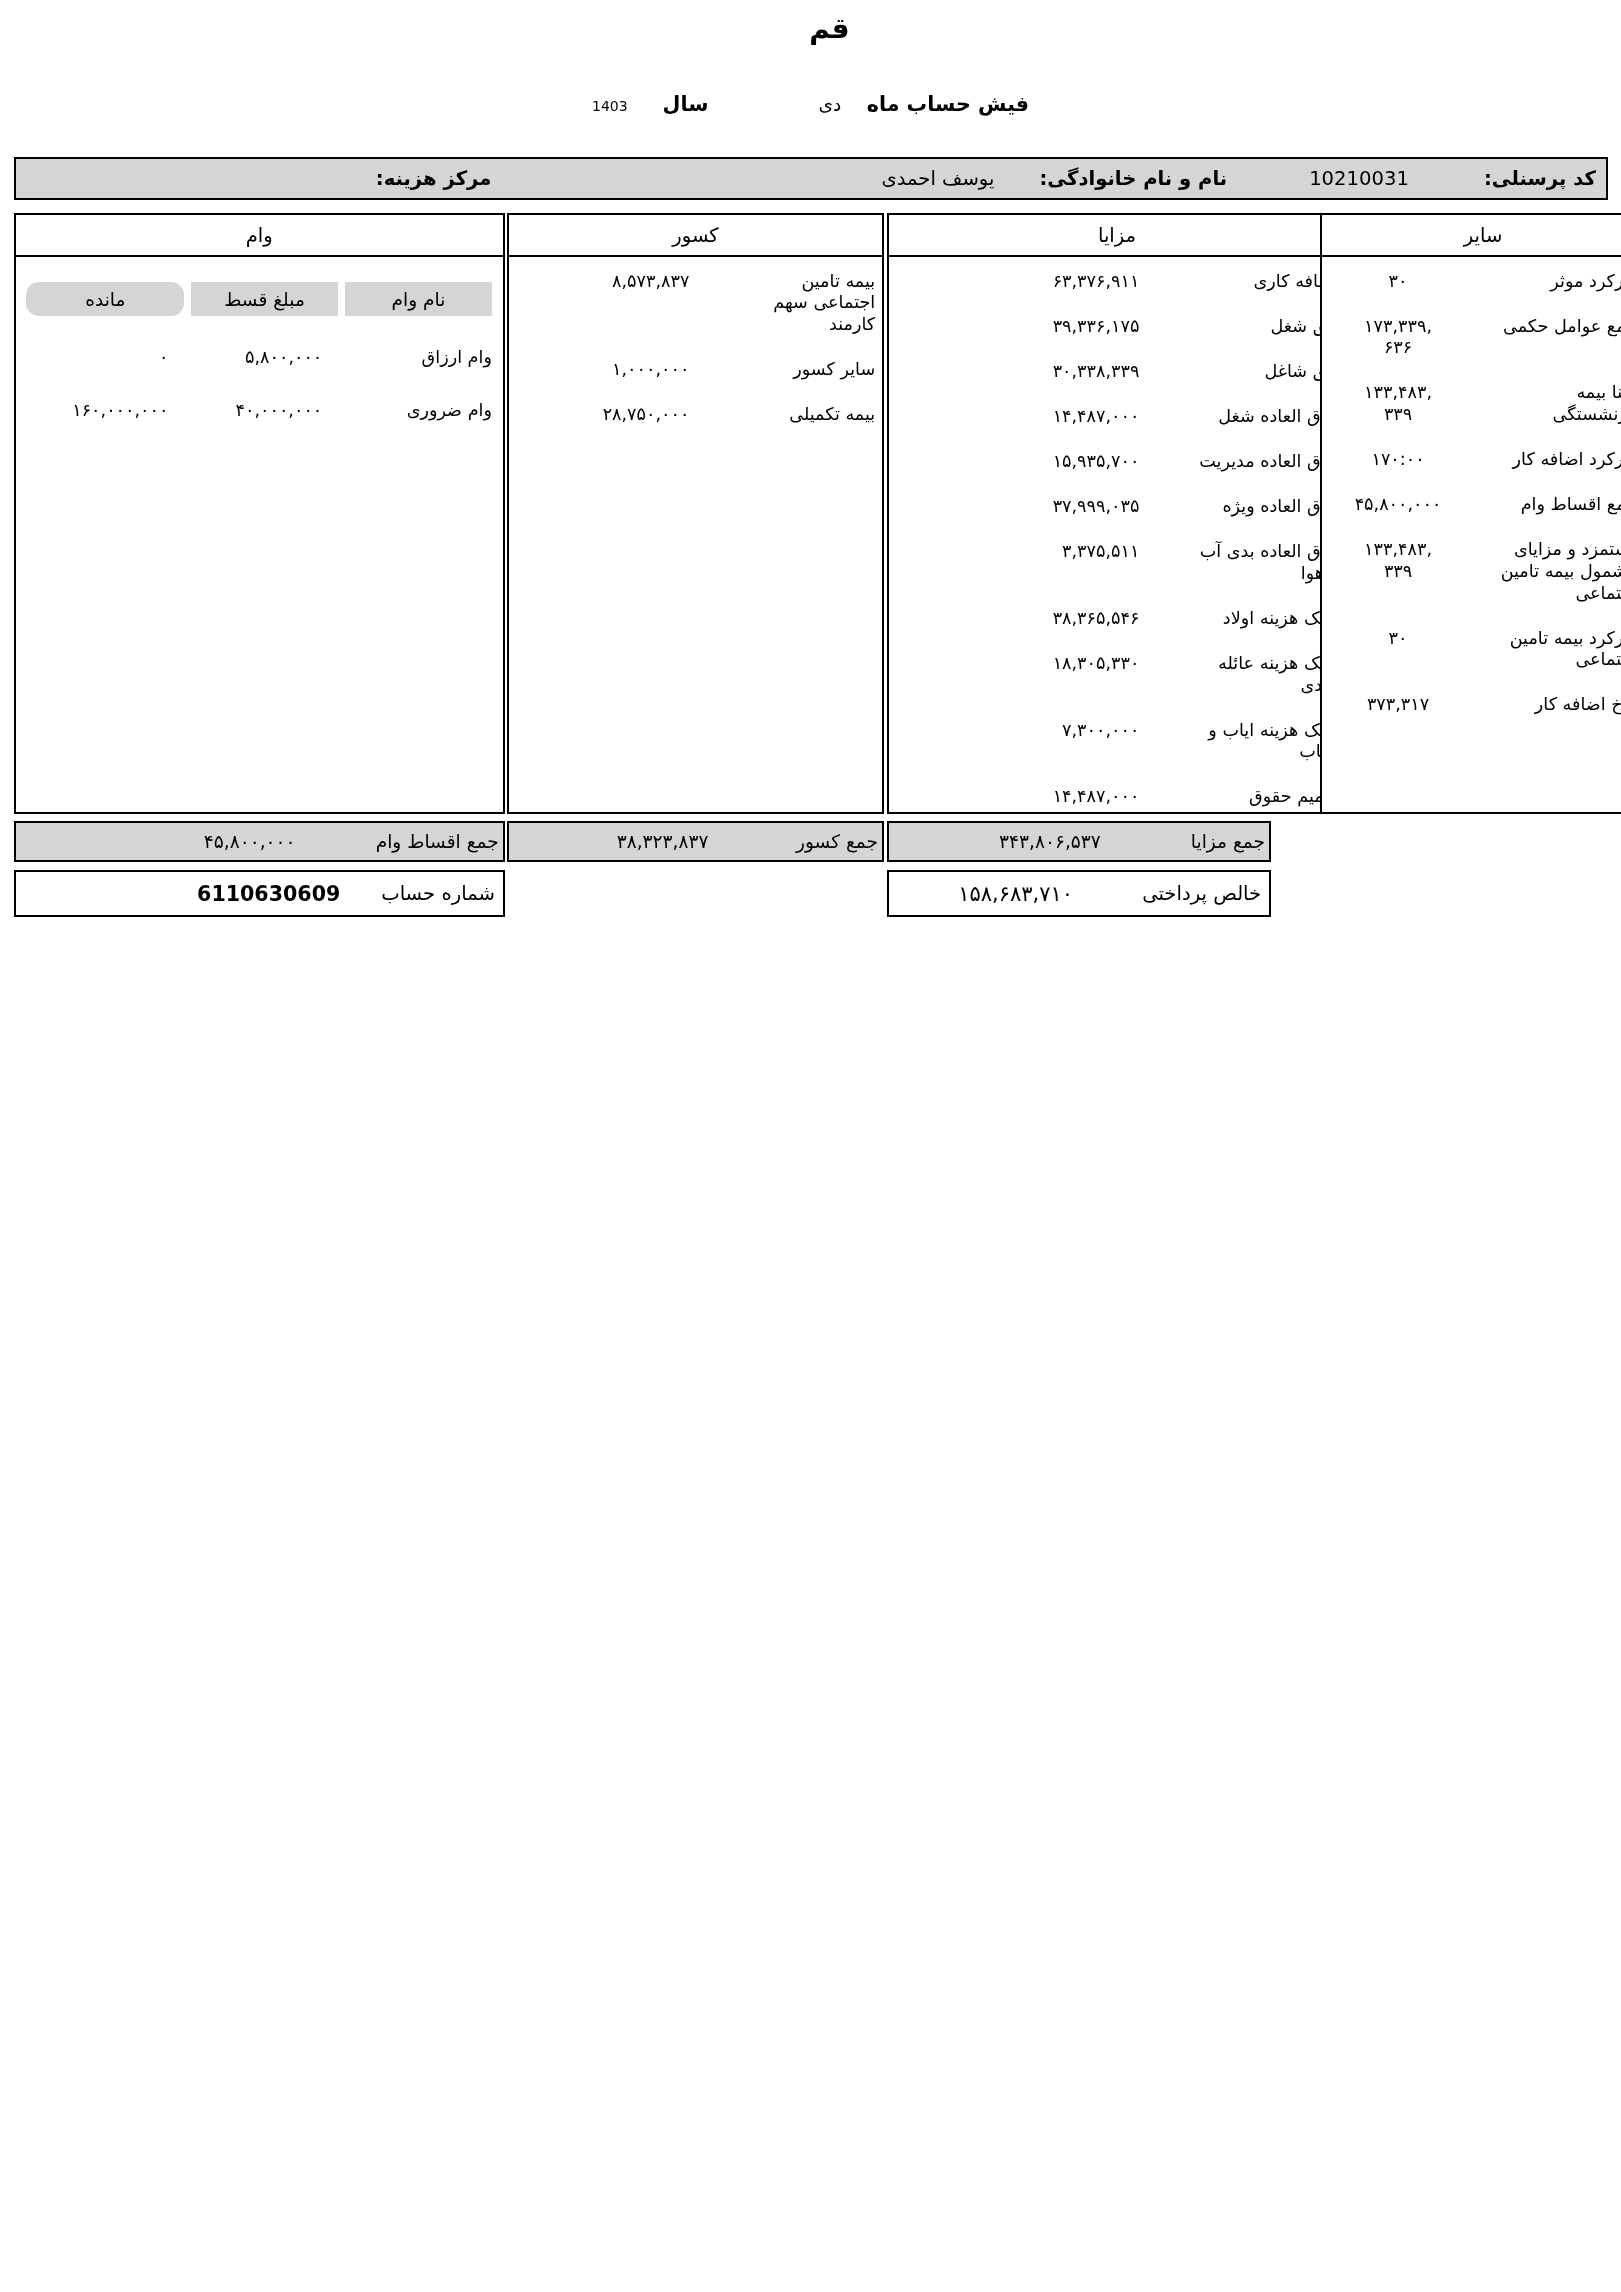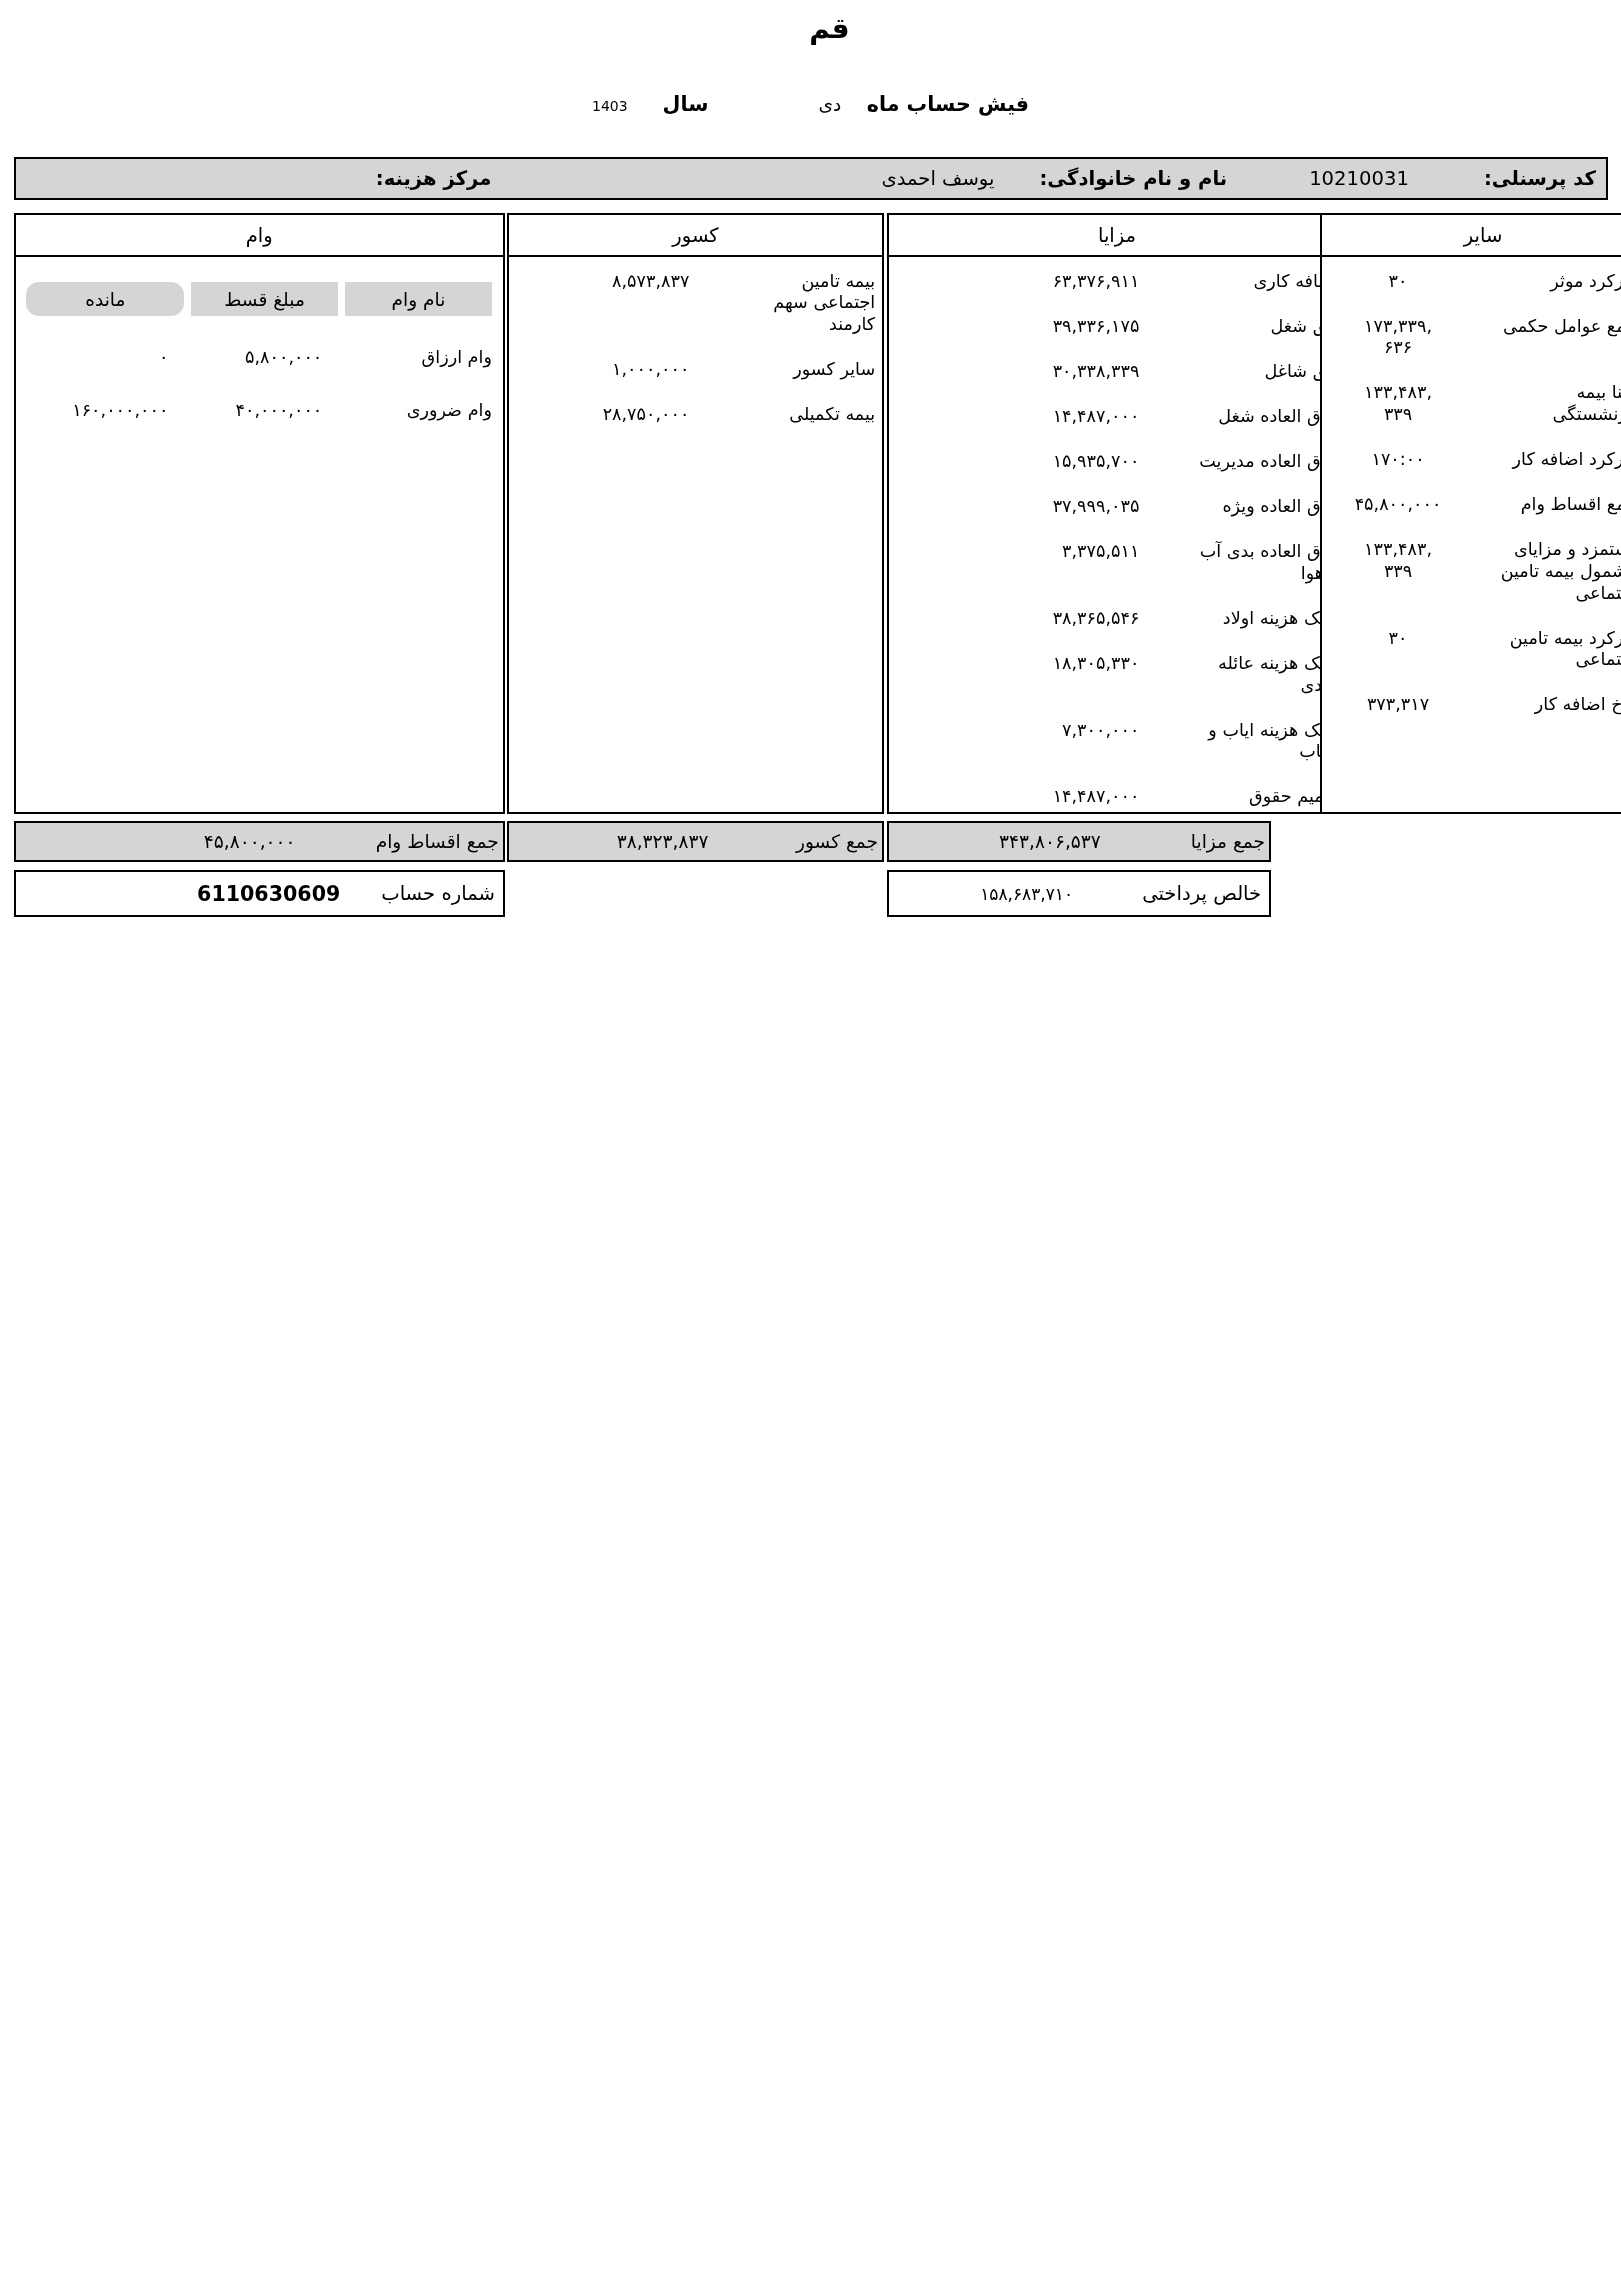--- a/index.html
+++ b/index.html
@@ -59,21 +59,21 @@
   #total-loan .val{padding-left:108px;}
   #total-ded{left:507px;width:377px;}
   #total-ben{left:887px;width:384px;}
 
   .foot-box{position:absolute;top:870px;height:47px;border:2.9px solid #000;box-sizing:border-box;background:#fff;
             display:flex;align-items:center;direction:rtl;font-size:19.6px;}
   .foot-box .lbl{padding-right:7.8px;white-space:nowrap;}
   #acct-box{left:13.7px;width:491px;}
   #acct-box .val{width:225px;text-align:center;direction:ltr;font-weight:bold;font-size:20.6px;}
   #net-box{left:887px;width:384px;}
-  #net-box .val{flex:1;text-align:right;direction:ltr;padding-right:69px;font-size:17px;}
+  #net-box .val{flex:1;text-align:right;direction:ltr;padding-right:69px;font-size:21px;}
 </style>
 </head>
 <body>
 
 <div class="sheet">
 
   <div class="title">قم</div>
 
   <div class="subtitle">
     <span class="t-main">فیش حساب ماه</span>

